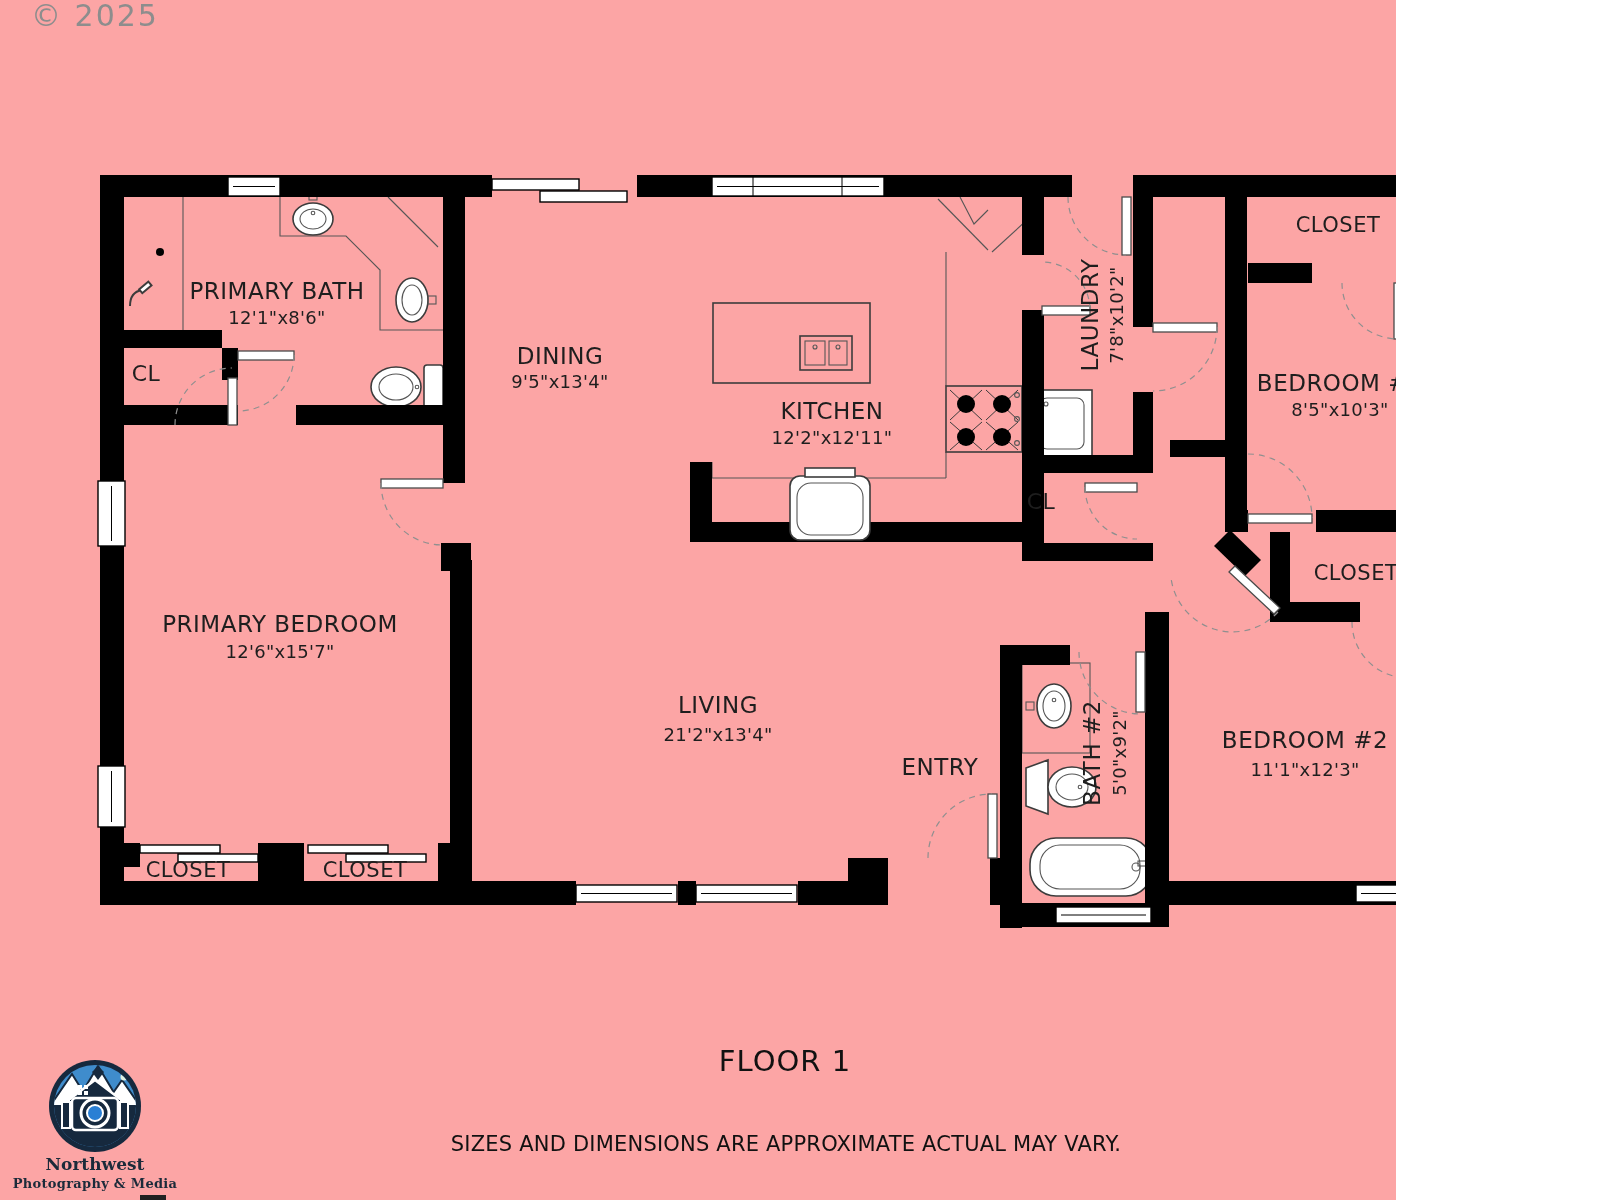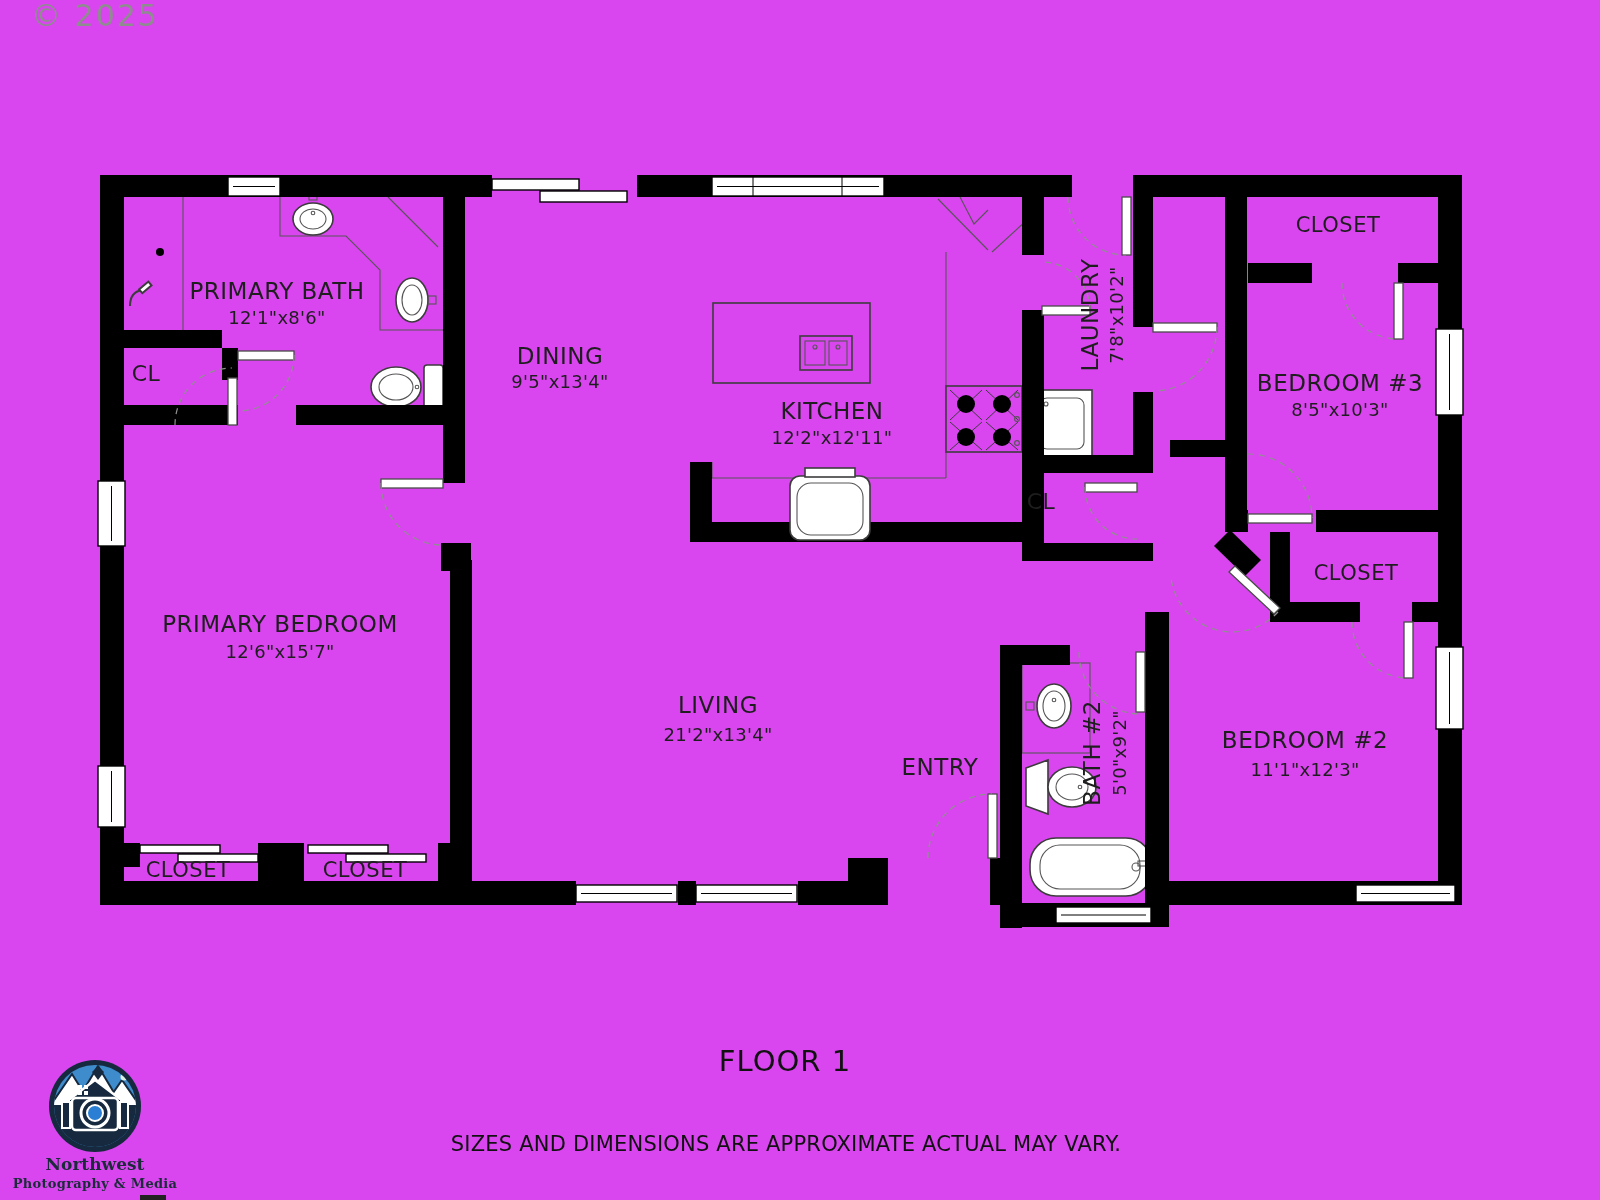--- a/index.html
+++ b/index.html
@@ -1,16 +1,16 @@
 <!DOCTYPE html>
 <html><head>
 <meta charset="utf-8">
 <style>
   html,body{margin:0;padding:0;background:#ffffff;}
-  .canvas{position:relative;width:1600px;height:1200px;background:#d946ef;
+  .canvas{position:relative;width:1396px;height:1200px;background:#fca5a5;
           font-family:"DejaVu Sans", sans-serif;overflow:hidden;}
   svg{position:absolute;left:0;top:0;}
   .wall{fill:#000;stroke:none;}
   .fx{fill:none;stroke:#3c3c3c;stroke-width:1.6;}
   .fxw{fill:#fff;stroke:#3c3c3c;stroke-width:1.6;}
   .thin{fill:none;stroke:#565656;stroke-width:1.1;}
   .win{fill:#fff;stroke:#000;stroke-width:1.4;}
   .winline{stroke:#000;stroke-width:1;fill:none;}
   .leaf{fill:#fff;stroke:#4a4a4a;stroke-width:1.3;}
   .arc{fill:none;stroke:#8f8f8f;stroke-width:1.2;stroke-dasharray:6 5;}

